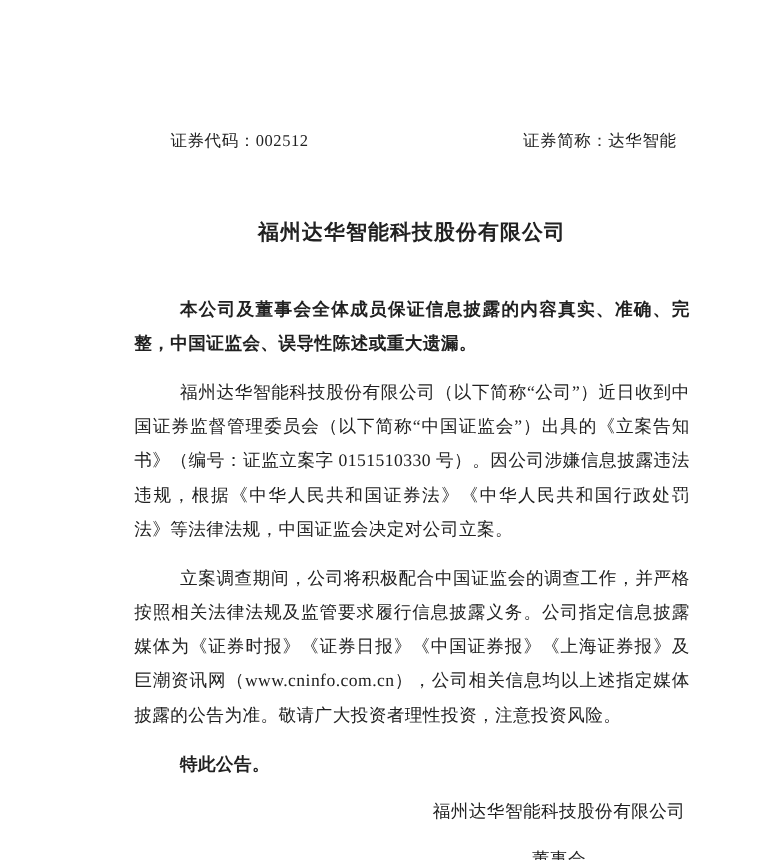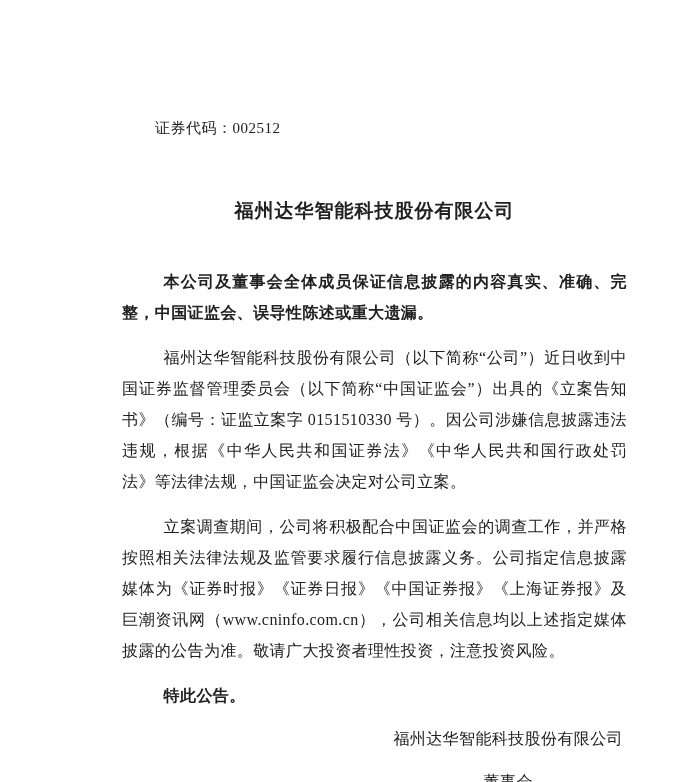--- a/index.html
+++ b/index.html
@@ -82,20 +82,21 @@
   }
 </style>
 </head>
 <body>
 
 <div class="page">
   <div class="content">
 
     <div class="doc-header">
       <span>证券代码：002512</span>
+      <span>证券简称：达华智能</span>
     </div>
 
     <h1 class="company-title">福州达华智能科技股份有限公司</h1>
 
 
     <p class="body-para disclaimer">本公司及董事会全体成员保证信息披露的内容真实、准确、完整，中国证监会、误导性陈述或重大遗漏。</p>
 
     <p class="body-para para">福州达华智能科技股份有限公司（以下简称“公司”）近日收到中国证券监督管理委员会（以下简称“中国证监会”）出具的《立案告知书》（编号：证监立案字 0151510330 号）。因公司涉嫌信息披露违法违规，根据《中华人民共和国证券法》《中华人民共和国行政处罚法》等法律法规，中国证监会决定对公司立案。</p>
 
     <p class="body-para para">立案调查期间，公司将积极配合中国证监会的调查工作，并严格按照相关法律法规及监管要求履行信息披露义务。公司指定信息披露媒体为《证券时报》《证券日报》《中国证券报》《上海证券报》及巨潮资讯网（www.cninfo.com.cn），公司相关信息均以上述指定媒体披露的公告为准。敬请广大投资者理性投资，注意投资风险。</p>

